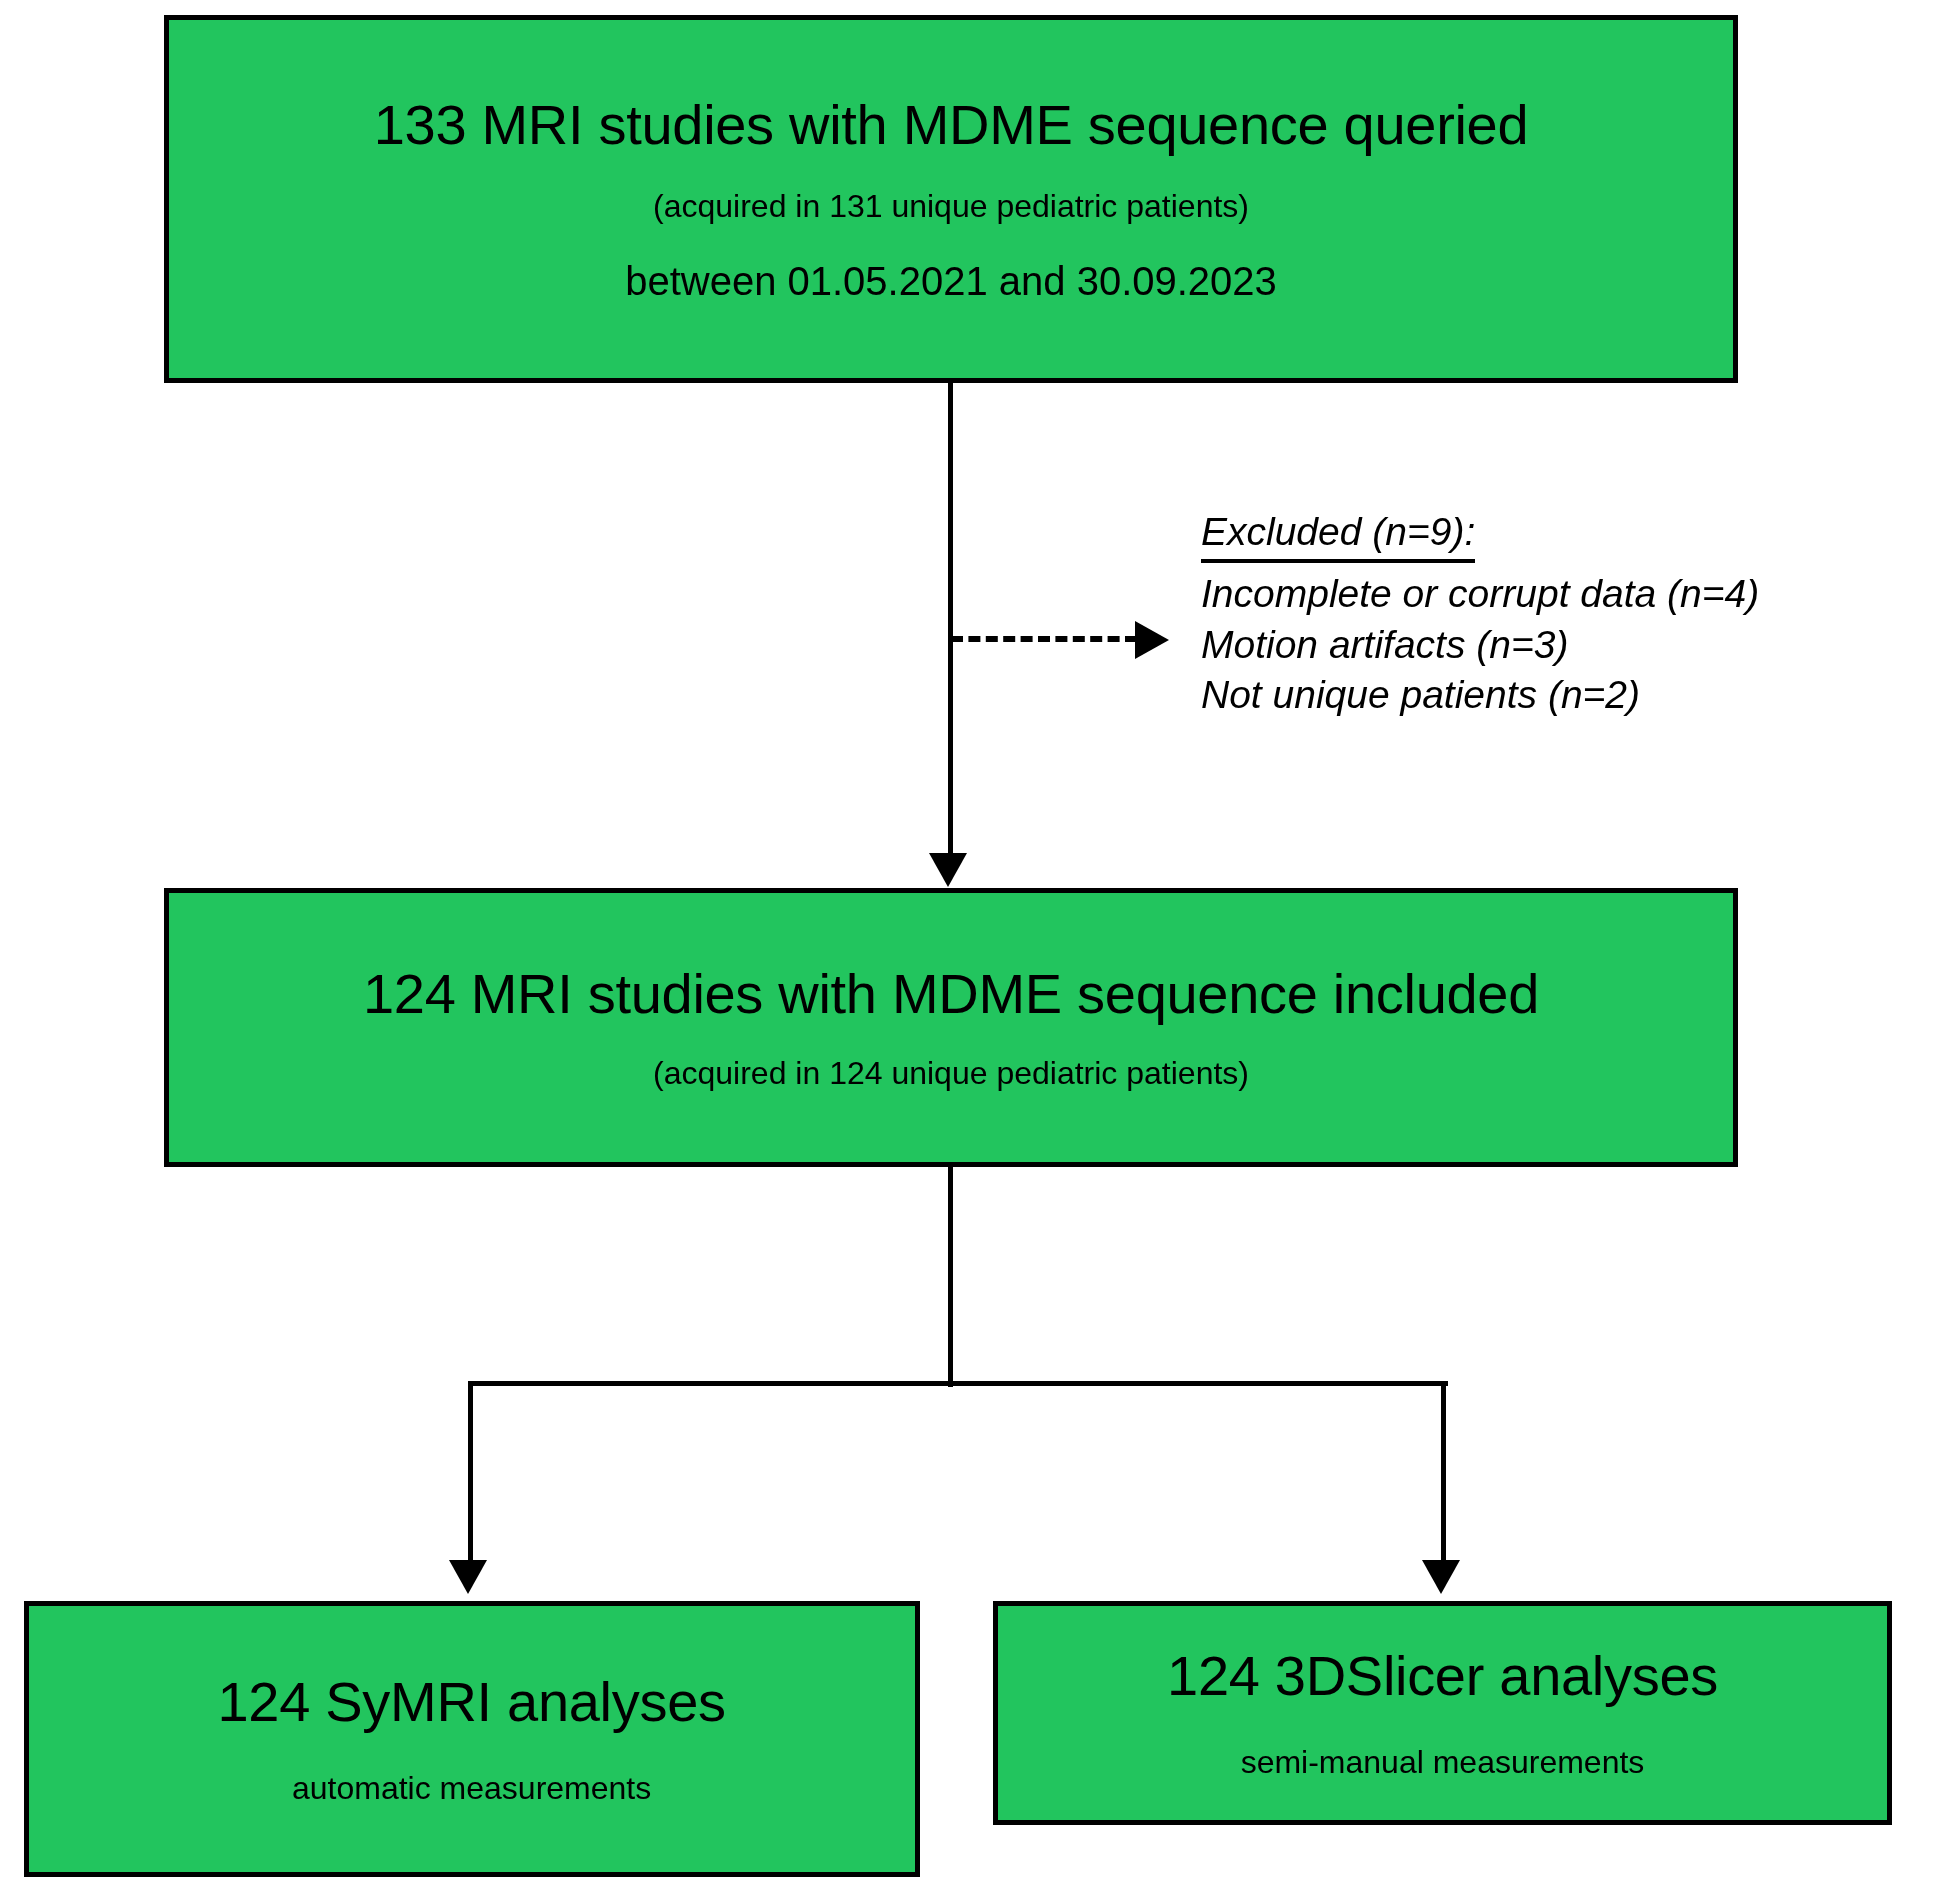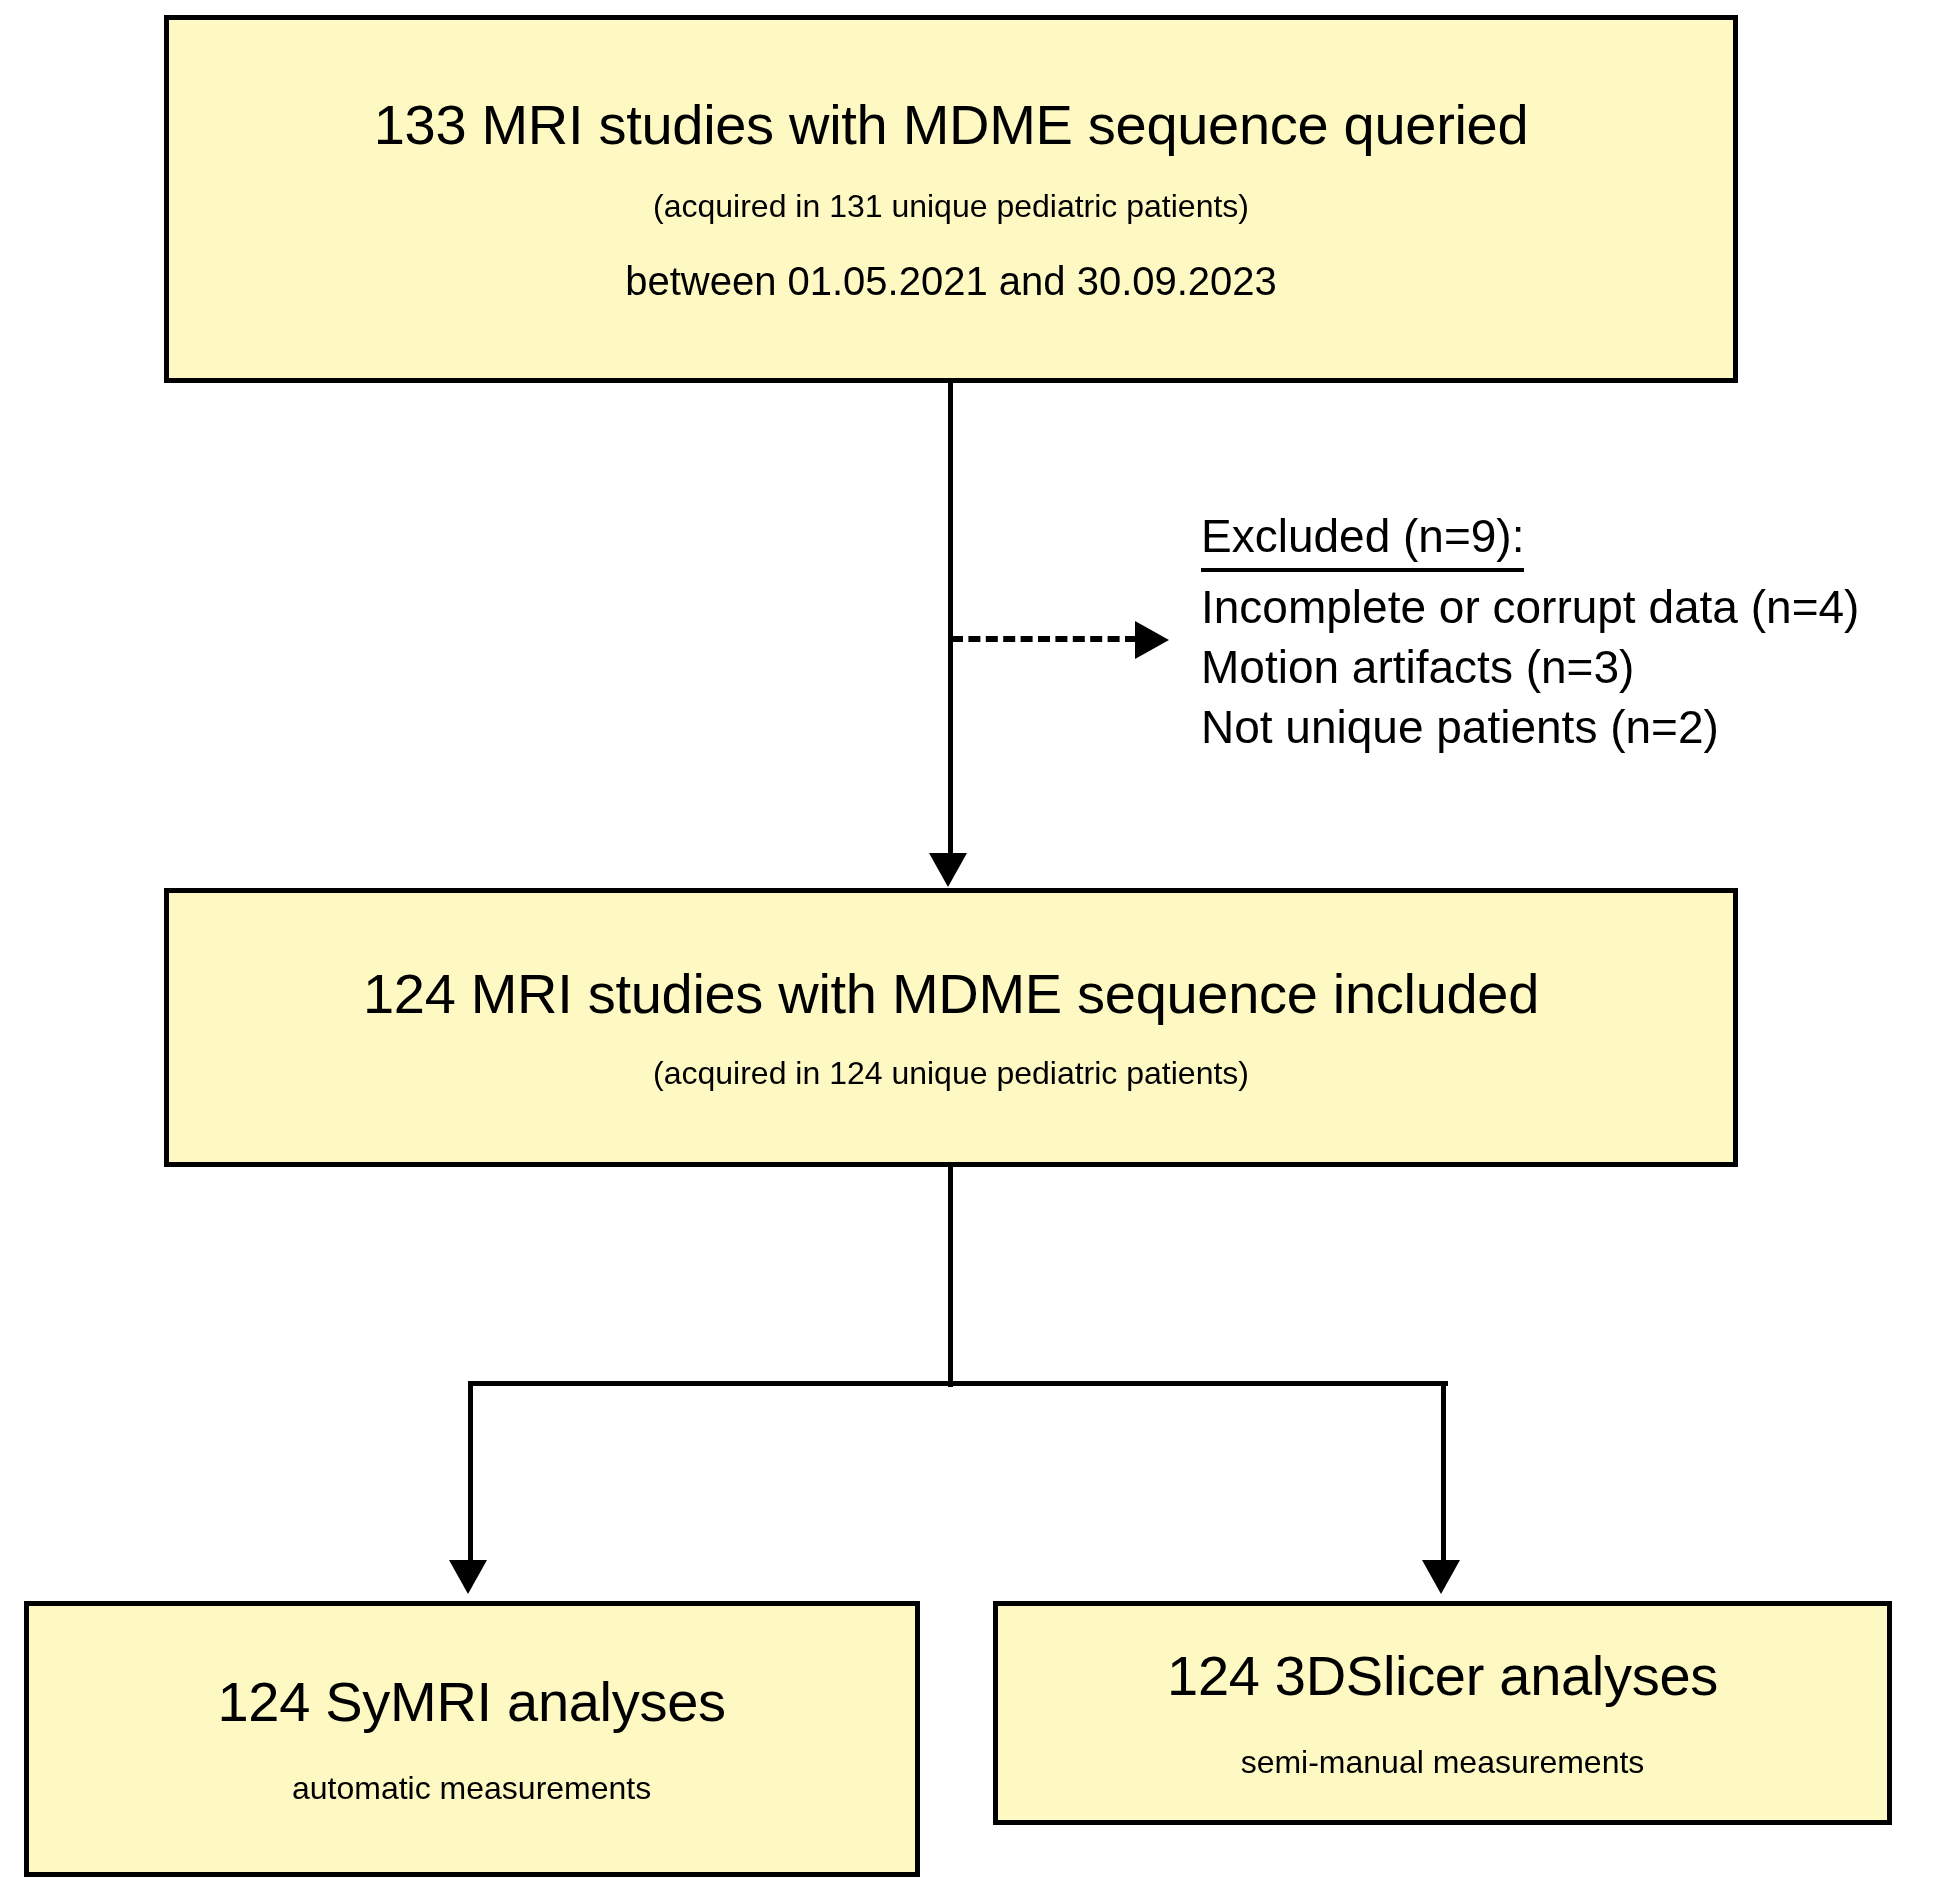--- a/index.html
+++ b/index.html
@@ -16,21 +16,21 @@
     font-family: "Liberation Sans", sans-serif;
     color: #000000;
     overflow: hidden;
   }
 
   
   .flow-box {
     position: absolute;
     box-sizing: border-box;
     border: 5.2px solid #000000;
-    background: #fef9c3;
+    background: #22c55e;
     display: flex;
     flex-direction: column;
     align-items: center;
     justify-content: center;
     text-align: center;
   }
   .box-line-primary {
     font-size: 56px;
     line-height: 1.12;
     letter-spacing: -0.3px;
@@ -104,23 +104,24 @@
   #fork-left-line     { left: 468px;  top: 1381px; height: 181px; }
   #fork-right-line    { left: 1441px; top: 1381px; height: 181px; }
   #fork-left-arrow    { left: 449px;  top: 1560px; }
   #fork-right-arrow   { left: 1422px; top: 1560px; }
 
   
   #exclusion-note {
     position: absolute;
     left: 1201px;
     top: 507px;
-    font-size: 46px;
+    font-size: 39px;
     line-height: 1.30;
     white-space: nowrap;
+    font-style: italic;
   }
   #exclusion-note .note-heading {
     display: inline-block;
     border-bottom: 4.4px solid #000000;
     padding-bottom: 1.5px;
     margin-bottom: 5.9px;
   }
   #exclusion-note .note-reason { display: block; }
 </style>
 </head>

